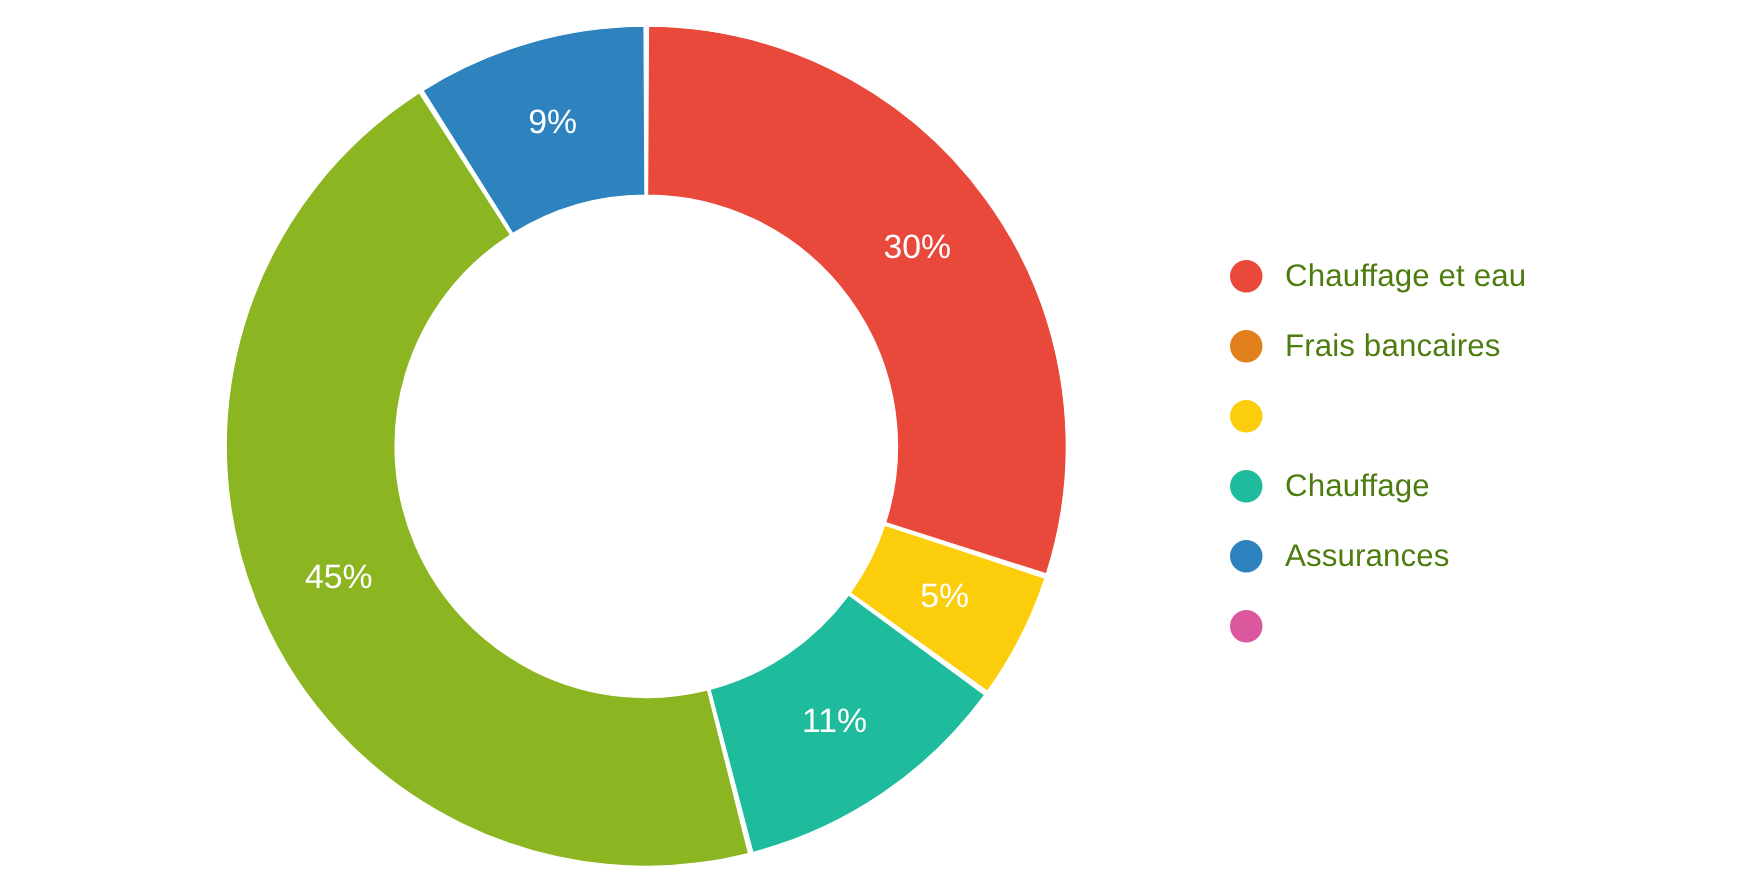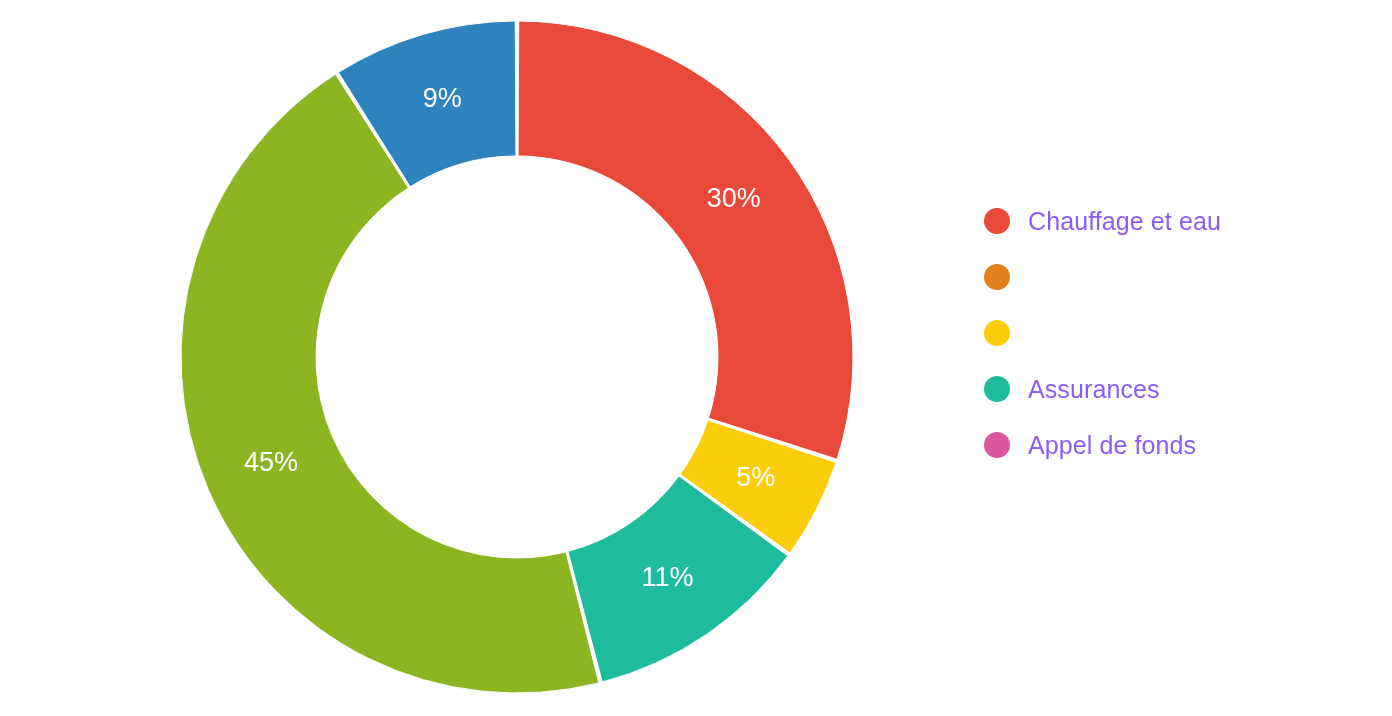--- a/index.html
+++ b/index.html
@@ -57,21 +57,21 @@
   .legend-swatch {
     width: 26px;
     height: 26px;
     border-radius: 50%;
     flex: 0 0 auto;
   }
   .legend-label {
     margin-left: 18px;
     font-family: "Liberation Sans", sans-serif;
     font-size: 25px;
-    color: #8b5cf6;
+    color: #4d7c0f;
     white-space: nowrap;
     letter-spacing: 0.1px;
   }
 </style>
 </head>
 <body>
 
 <div id="chart-root">
 
   <div id="donut-area">
@@ -93,27 +93,31 @@
     </svg>
   </div>
 
   <div id="legend">
       <div class="legend-item">
         <span class="legend-swatch" style="background: rgb(232, 73, 58);"></span>
         <span class="legend-label">Chauffage et eau</span>
       </div>
       <div class="legend-item">
         <span class="legend-swatch" style="background: rgb(226, 128, 30);"></span>
+        <span class="legend-label">Frais bancaires</span>
       </div>
       <div class="legend-item">
         <span class="legend-swatch" style="background: rgb(252, 205, 11);"></span>
       </div>
       <div class="legend-item">
         <span class="legend-swatch" style="background: rgb(30, 188, 156);"></span>
+        <span class="legend-label">Chauffage</span>
+      </div>
+      <div class="legend-item">
+        <span class="legend-swatch" style="background: rgb(46, 131, 191);"></span>
         <span class="legend-label">Assurances</span>
       </div>
       <div class="legend-item">
         <span class="legend-swatch" style="background: rgb(220, 88, 158);"></span>
-        <span class="legend-label">Appel de fonds</span>
       </div>
     </div>
 
 </div>
 
 </body></html>

